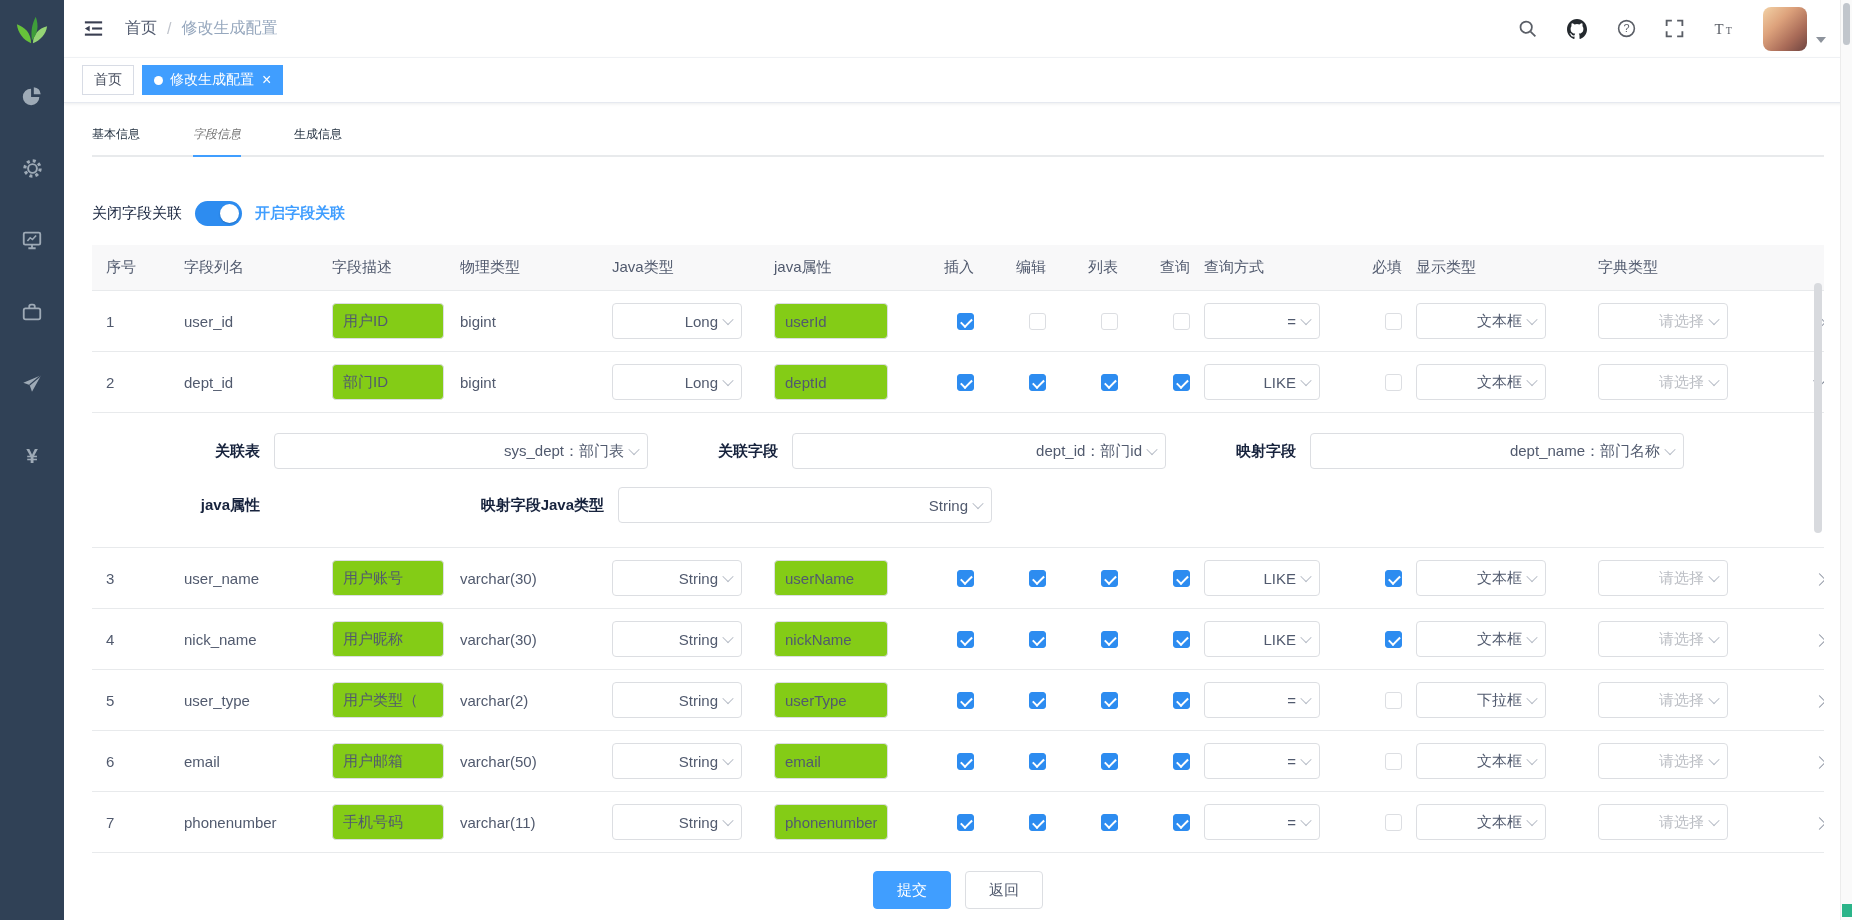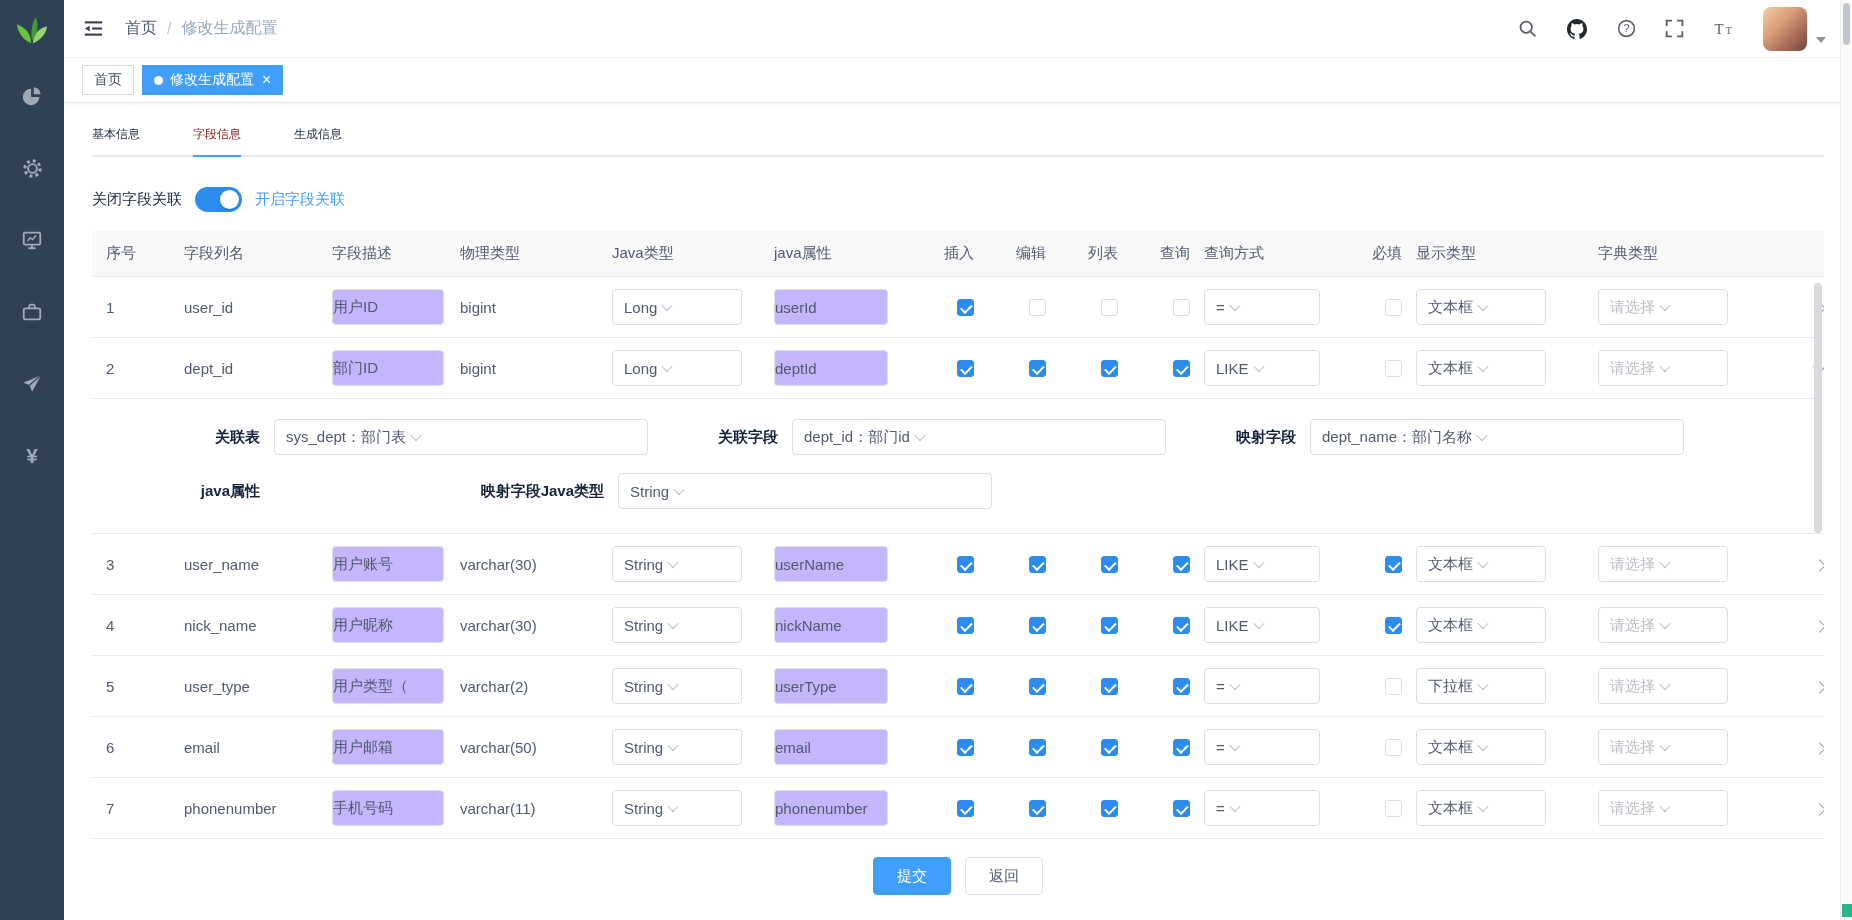--- a/index.html
+++ b/index.html
@@ -40,44 +40,44 @@
   .tag.active { background:#409EFF; border-color:#409EFF; color:#fff; }
   .tag .dot { width:9px; height:9px; border-radius:50%; background:#fff; display:inline-block; }
   .tag-close { font-size:16px; line-height:1; margin-left:1px; }
 
   
   .main { flex:1; position:relative; padding:0 28px; }
 
   
   .tabs { display:flex; margin-top:12px; border-bottom:2px solid #e8eaec; }
   .tab { padding:11px 0 12px; margin-right:53px; font-size:12px; color:#1f2d3d; cursor:pointer; position:relative; }
-  .tab.active { color:#7f1d1d; }
+  .tab.active { color:#737373;font-style:italic; }
   .tab.active::after { content:""; position:absolute; left:0; right:0; bottom:-2px; height:2px; background:#409EFF; }
 
   
-  .toggle-row { display:flex; align-items:center; margin-top:26px; height:32px; color:#17233d; }
+  .toggle-row { display:flex; align-items:center; margin-top:40px; height:32px; color:#17233d; }
   .switch { width:47px; height:25px; border-radius:13px; background:#c5c8ce; position:relative; margin:0 13px; cursor:pointer; flex-shrink:0; }
   .switch.on { background:#2d8cf0; }
   .switch .knob { position:absolute; top:3px; left:3px; width:19px; height:19px; border-radius:50%; background:#fff; box-shadow:0 1px 2px rgba(0,0,0,.2); }
   .switch.on .knob { left:auto; right:3px; }
-  .on-label { color:#409EFF; cursor:pointer; }
+  .on-label { color:#409EFF; cursor:pointer;font-weight:bold; }
 
   
   .gen-table { margin-top:16px; }
   .thead, .trow { display:grid; grid-template-columns:78px 148px 128px 152px 162px 142px 72px 72px 72px 72px 150px 62px 182px 1fr 44px; align-items:center; }
   .thead { background:#f8f8f9; height:46px; border-bottom:1px solid #e8eaec; color:#515a6e; font-weight:400; }
   .trow { height:61px; border-bottom:1px solid #e8eaec; }
   .hcell, .cell { padding-left:14px; white-space:nowrap; overflow:hidden; }
   .hcell.center, .cell.center { padding-left:0; text-align:right; }
 
-  .inp { height:36px; border:1px solid #dcdee2; border-radius:4px; padding:0 0; font-size:15px; color:#515a6e; background:#c4b5fd; font-family:inherit; outline:none; }
+  .inp { height:36px; border:1px solid #dcdee2; border-radius:4px; padding:0 10px; font-size:15px; color:#515a6e; background:#84cc16; font-family:inherit; outline:none; }
   .w-desc { width:112px; }
   .w-prop { width:114px; }
 
-  .sel { height:36px; border:1px solid #dcdee2; border-radius:4px; background:#fff; display:inline-flex; align-items:center; justify-content:flex-start; padding:0 9px 0 11px; cursor:pointer; }
+  .sel { height:36px; border:1px solid #dcdee2; border-radius:4px; background:#fff; display:inline-flex; align-items:center; justify-content:flex-end; padding:0 9px 0 11px; cursor:pointer; }
   .sel-text { overflow:hidden; white-space:nowrap; text-overflow:ellipsis; }
   .sel.placeholder .sel-text { color:#bbbec4; }
   .sel-caret { width:8px; height:8px; border-right:1.6px solid #b6bcc6; border-bottom:1.6px solid #b6bcc6; transform:rotate(45deg) translate(-1px,-1px); flex-shrink:0; margin-left:6px; }
   .w-java { width:130px; } .w-query { width:116px; } .w-disp { width:130px; } .w-dict { width:130px; }
 
   .cb { width:17px; height:17px; border:1px solid #dcdee2; border-radius:3px; background:#fff; display:inline-block; position:relative; cursor:pointer; vertical-align:middle; }
   .cb.checked { background:#2d8cf0; border-color:#2d8cf0; }
   .cb.checked::after { content:""; position:absolute; left:5px; top:1.5px; width:4.5px; height:9px; border-right:2px solid #fff; border-bottom:2px solid #fff; transform:rotate(45deg); }
 
   .chev { width:9px; height:9px; border-right:1.7px solid #8a919f; border-bottom:1.7px solid #8a919f; display:inline-block; transform:rotate(-45deg); cursor:pointer; }

